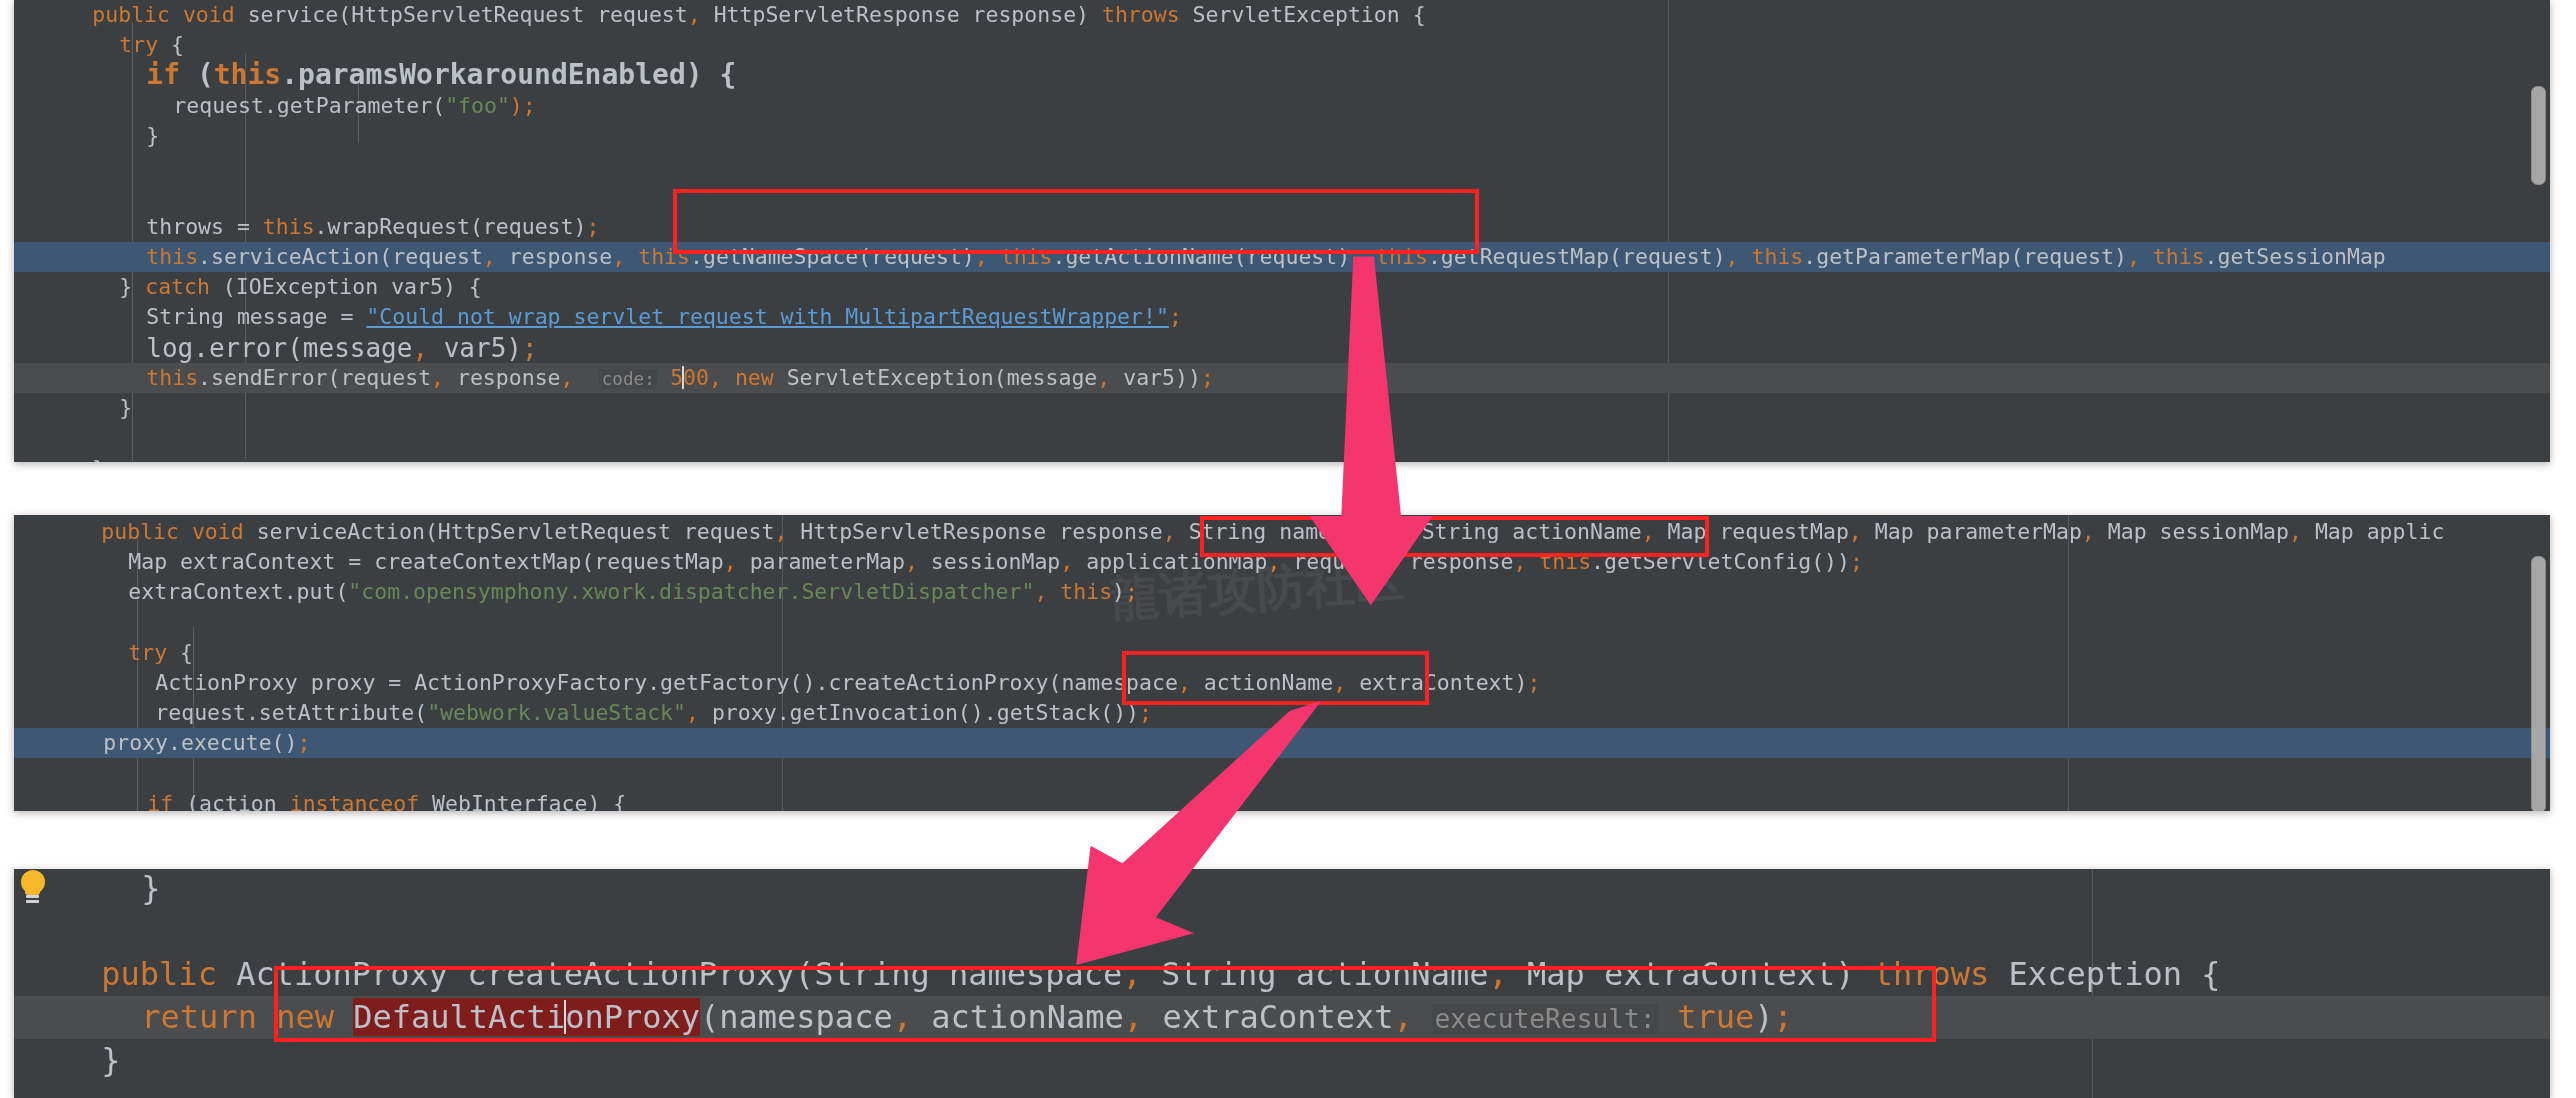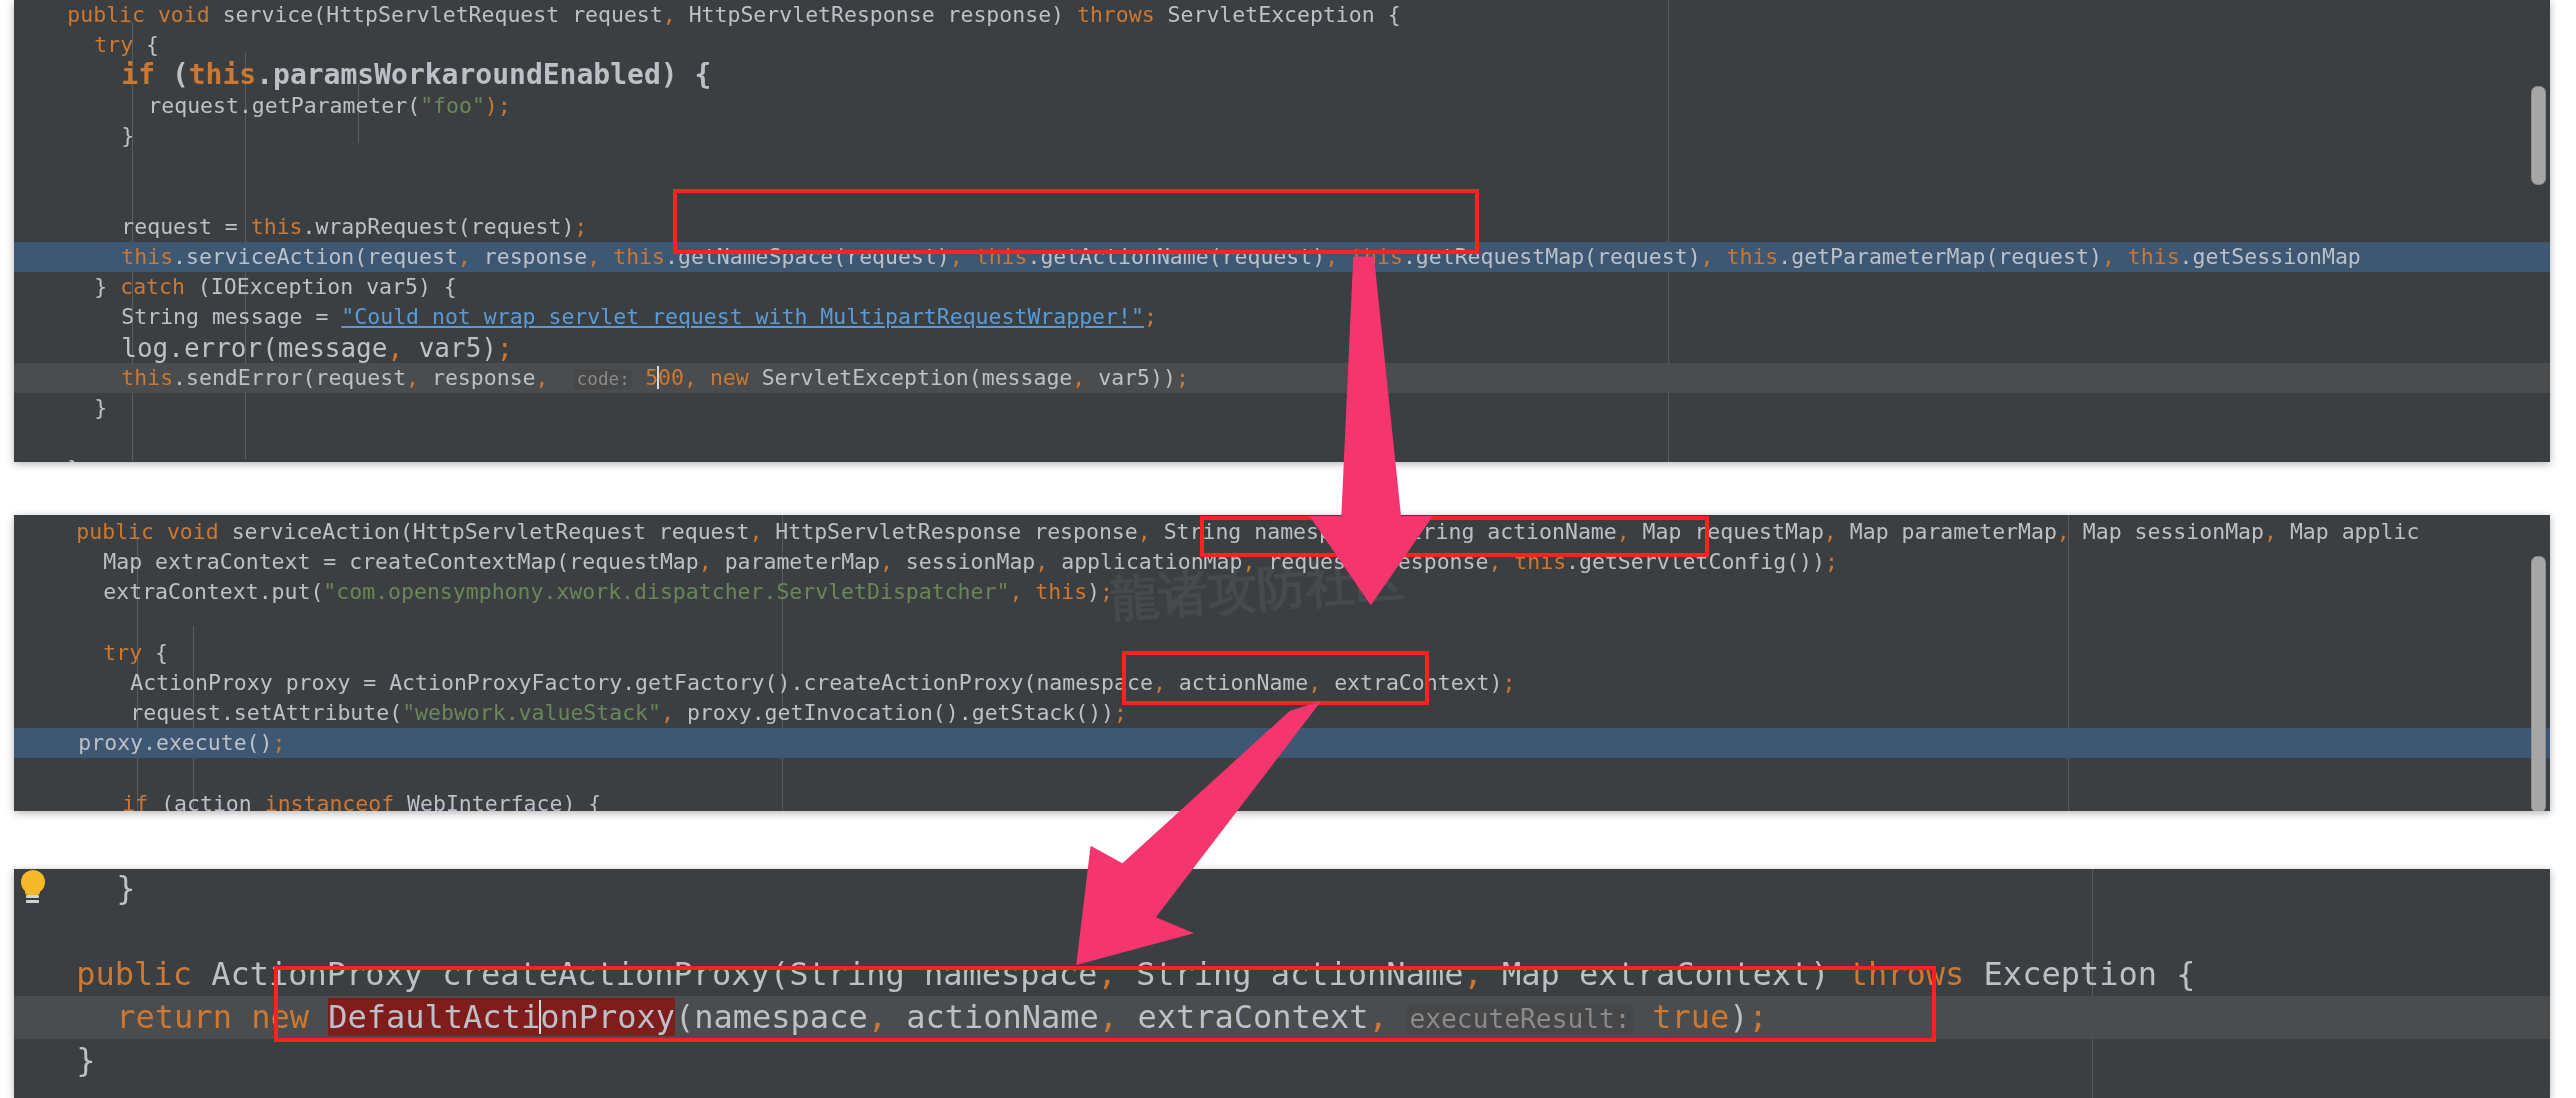--- a/index.html
+++ b/index.html
@@ -34,20 +34,21 @@
     position: absolute;
     left: 0; right: 0;
     white-space: pre;
     font-family: "DejaVu Sans Mono", "Liberation Mono", monospace;
     color: #bcc0c7;
     letter-spacing: 0px;
   }
   .lt { 
     display: inline-block;
     white-space: pre;
+    margin-left: 25px;
   }
   .hl-blue  { background: #3e5772; }
   .hl-gray  { background: #4a4c4d; }
 
   
   .kw   { color: #cc7832; }       
   .pl   { color: #bcc0c7; }       
   .pn   { color: #cc7832; }       
   .str  { color: #6a8759; }
   .lnk  { color: #5b9bd5; text-decoration: underline; }
@@ -151,21 +152,21 @@
       <div class="guide" style="left:231px; top:53px; height:406px;"></div>
       <div class="guide" style="left:344px; top:83px; height:60px;"></div>
       <div class="margin-col" style="left:1654px;"></div>
     <div class="line" style="top: 0px; height: 30px; line-height: 30px; font-size: 21.5px;"><span class="lt" style="padding-left: 53px;"><span class="kw">public </span><span class="kw">void </span><span class="pl">service(HttpServletRequest request</span><span class="pn">,</span><span class="pl"> HttpServletResponse response) </span><span class="kw">throws </span><span class="pl">ServletException {</span></span></div>
         <div class="line" style="top: 30px; height: 30px; line-height: 30px; font-size: 21.5px;"><span class="lt" style="padding-left: 80px;"><span class="kw">try </span><span class="pl">{</span></span></div>
         <div class="line" style="top: 60px; height: 30px; line-height: 30px; font-size: 28px; font-weight: bold;"><span class="lt" style="padding-left: 107px;"><span class="kw">if </span><span class="pl">(</span><span class="kw">this</span><span class="pl">.paramsWorkaroundEnabled) {</span></span></div>
         <div class="line" style="top: 91px; height: 30px; line-height: 30px; font-size: 21.5px;"><span class="lt" style="padding-left: 134px;"><span class="pl">request.getParameter(</span><span class="str">"foo"</span><span class="pn">);</span></span></div>
         <div class="line" style="top: 121px; height: 30px; line-height: 30px; font-size: 21.5px;"><span class="lt" style="padding-left: 107px;"><span class="pl">}</span></span></div>
         <div class="line" style="top: 151px; height: 30px; line-height: 30px; font-size: 21.5px;"><span class="lt" style="padding-left: 53px;"></span></div>
         <div class="line" style="top: 181px; height: 30px; line-height: 30px; font-size: 21.5px;"><span class="lt" style="padding-left: 53px;"></span></div>
-        <div class="line" style="top: 212px; height: 30px; line-height: 30px; font-size: 21.5px;"><span class="lt" style="padding-left: 107px;"><span class="pl">request = </span><span class="kw">this</span><span class="pl">.wrapRequest(request)</span><span class="pn">;</span></span></div>
+        <div class="line" style="top: 212px; height: 30px; line-height: 30px; font-size: 21.5px;"><span class="lt" style="padding-left: 107px;"><span class="pl">throws = </span><span class="kw">this</span><span class="pl">.wrapRequest(request)</span><span class="pn">;</span></span></div>
         <div class="line hl-blue" style="top: 242px; height: 30px; line-height: 30px; font-size: 21.5px;"><span class="lt" style="padding-left: 107px;"><span class="kw">this</span><span class="pl">.serviceAction(request</span><span class="pn">,</span><span class="pl"> response</span><span class="pn">,</span><span class="pl"> </span><span class="kw">this</span><span class="pl">.getNameSpace(request)</span><span class="pn">,</span><span class="pl"> </span><span class="kw">this</span><span class="pl">.getActionName(request)</span><span class="pn">,</span><span class="pl"> </span><span class="kw">this</span><span class="pl">.getRequestMap(request)</span><span class="pn">,</span><span class="pl"> </span><span class="kw">this</span><span class="pl">.getParameterMap(request)</span><span class="pn">,</span><span class="pl"> </span><span class="kw">this</span><span class="pl">.getSessionMap</span></span></div>
         <div class="line" style="top: 272px; height: 30px; line-height: 30px; font-size: 21.5px;"><span class="lt" style="padding-left: 80px;"><span class="pl">} </span><span class="kw">catch </span><span class="pl">(IOException var5) {</span></span></div>
         <div class="line" style="top: 302px; height: 30px; line-height: 30px; font-size: 21.5px;"><span class="lt" style="padding-left: 107px;"><span class="pl">String message = </span><span class="lnk">"Could not wrap servlet request with MultipartRequestWrapper!"</span><span class="pn">;</span></span></div>
         <div class="line" style="top: 333px; height: 30px; line-height: 30px; font-size: 26px;"><span class="lt" style="padding-left: 107px;"><span class="pl">log.error(message</span><span class="pn">,</span><span class="pl"> var5)</span><span class="pn">;</span></span></div>
         <div class="line hl-gray" style="top: 363px; height: 30px; line-height: 30px; font-size: 21.5px;"><span class="lt" style="padding-left: 107px;"><span class="kw">this</span><span class="pl">.sendError(request</span><span class="pn">,</span><span class="pl"> response</span><span class="pn">,</span><span class="pl">  </span><span class="hint">code:</span><span class="pl"> </span><span class="num">5<span class="caret"></span>00</span><span class="pn">,</span><span class="pl"> </span><span class="kw">new </span><span class="pl">ServletException(message</span><span class="pn">,</span><span class="pl"> var5))</span><span class="pn">;</span></span></div>
         <div class="line" style="top: 393px; height: 30px; line-height: 30px; font-size: 21.5px;"><span class="lt" style="padding-left: 80px;"><span class="pl">}</span></span></div>
         <div class="line" style="top: 423px; height: 30px; line-height: 30px; font-size: 21.5px;"><span class="lt" style="padding-left: 53px;"></span></div>
         <div class="line" style="top: 454px; height: 30px; line-height: 30px; font-size: 21.5px;"><span class="lt" style="padding-left: 53px;"><span class="pl">}</span></span></div>
       </div>
     <div class="vscroll" style="right:4.8px; top:86px; height:97px;"></div>

